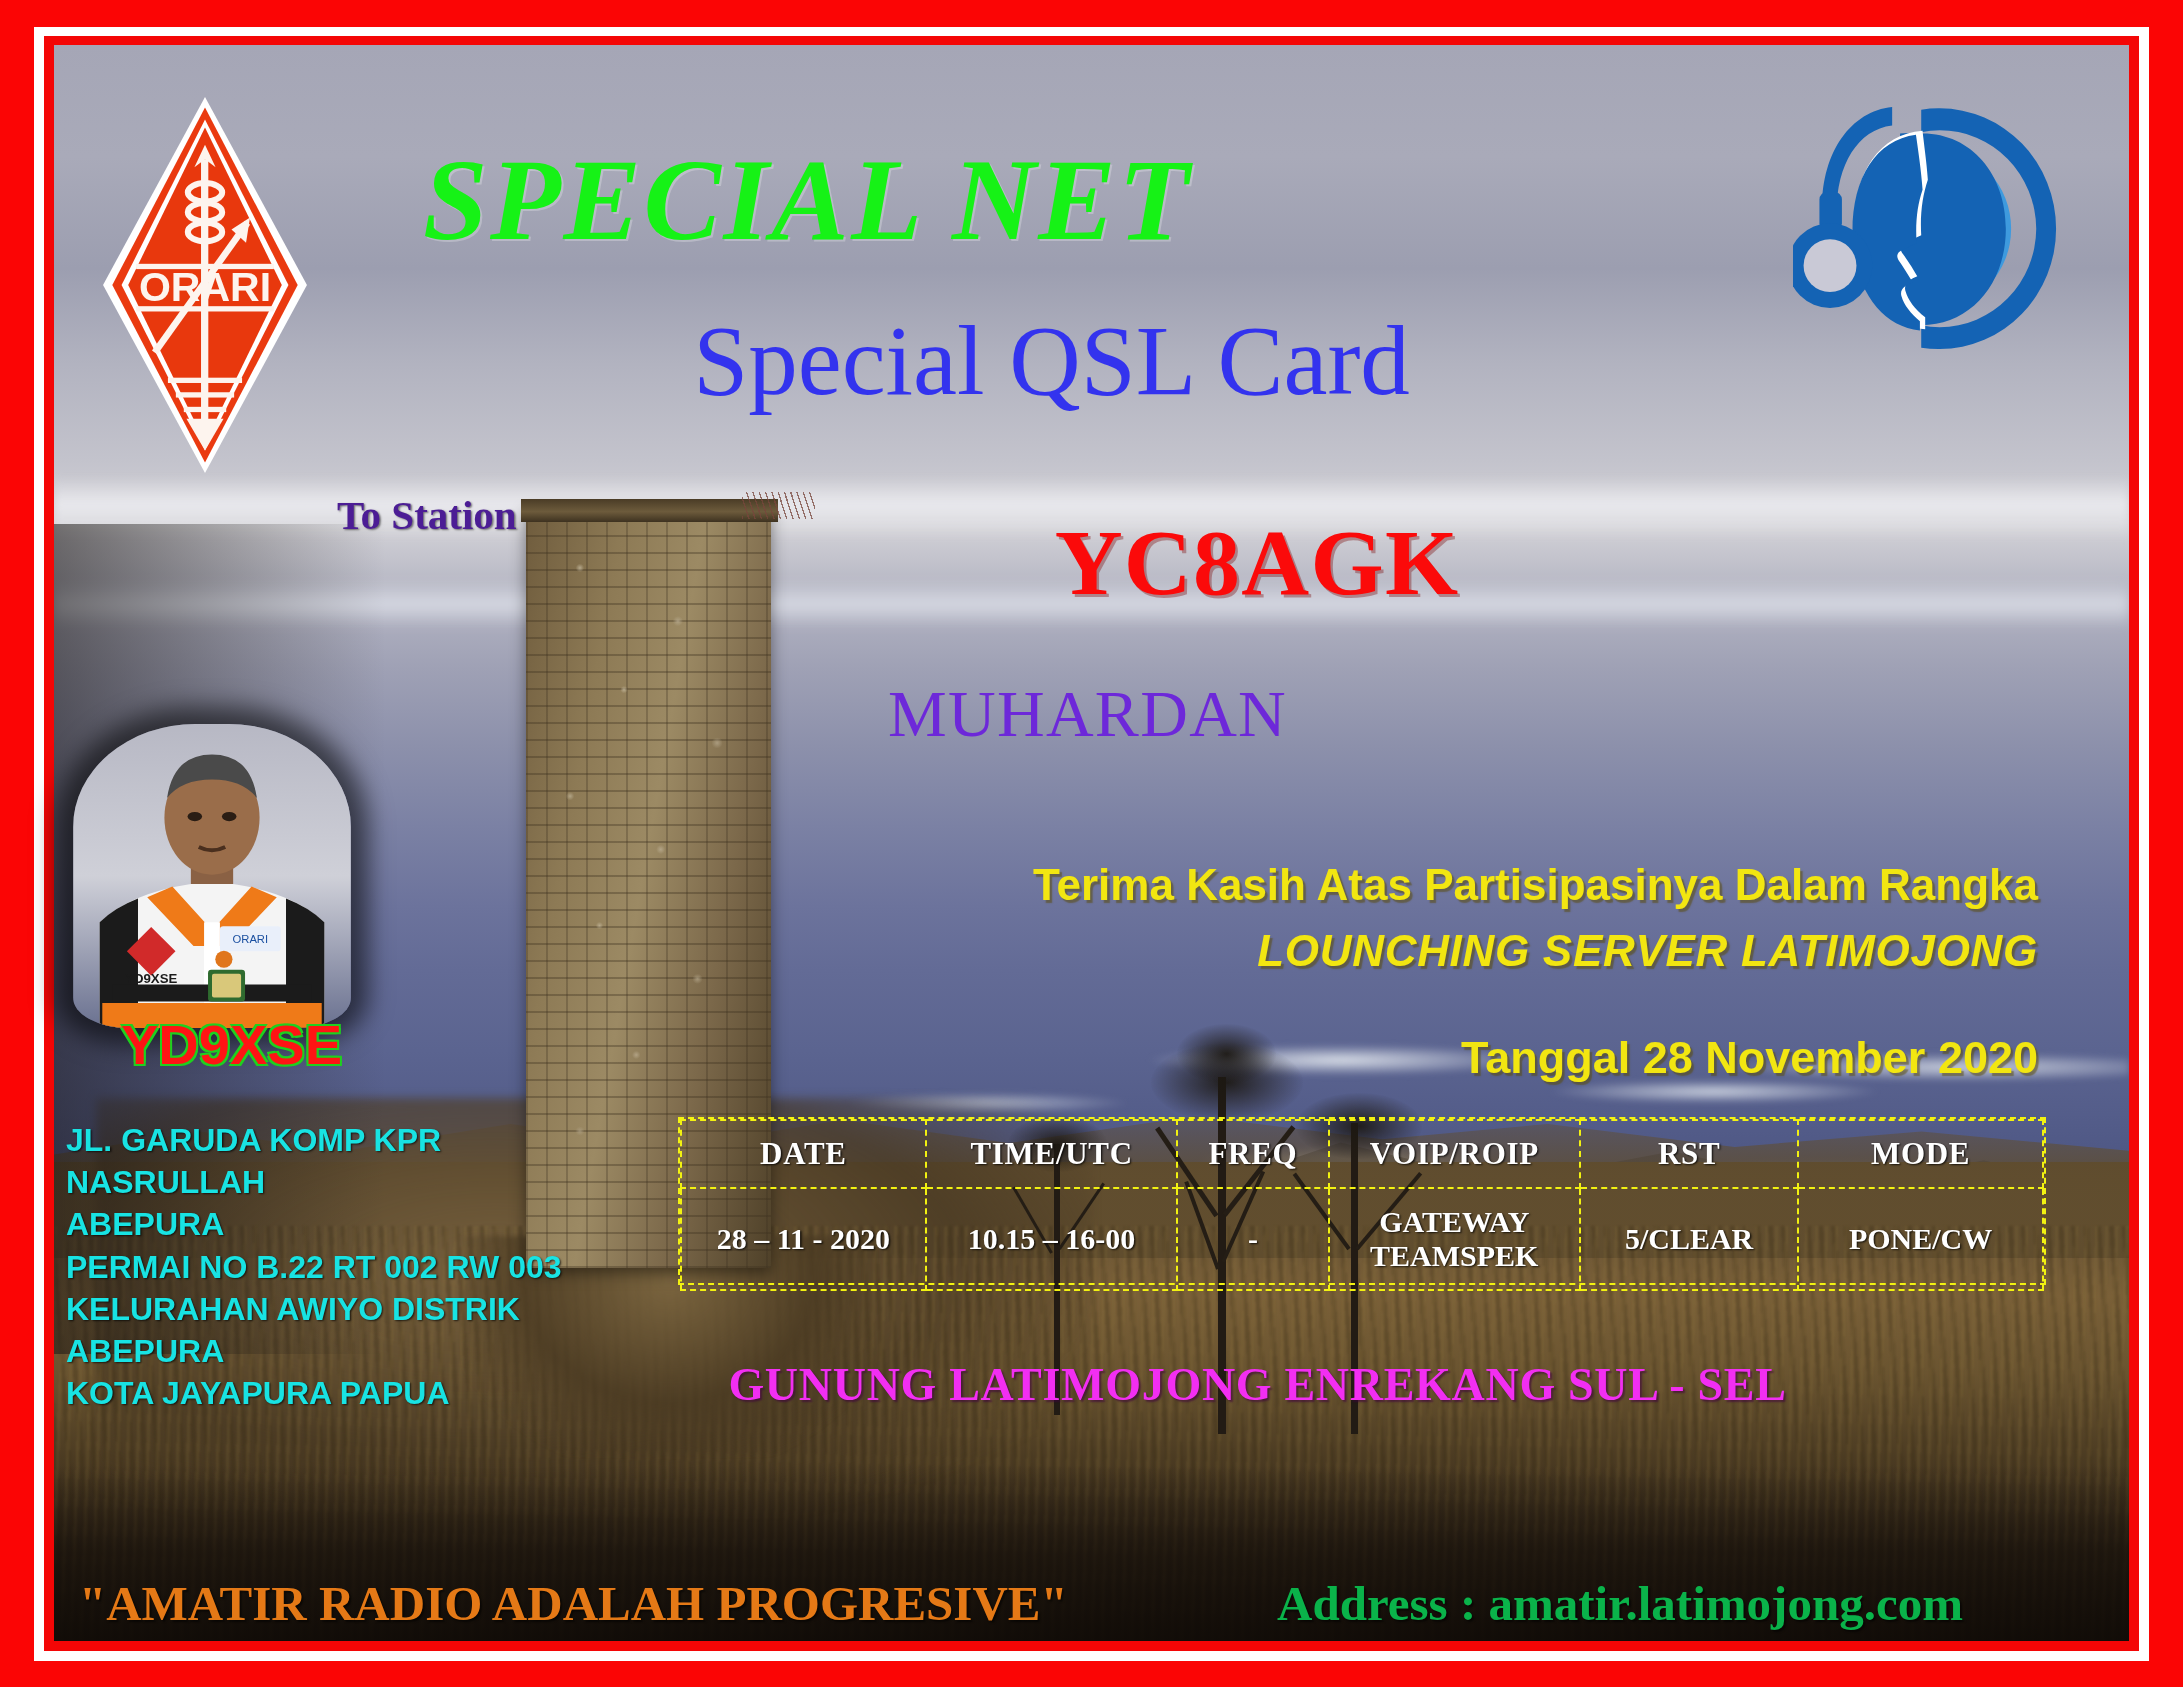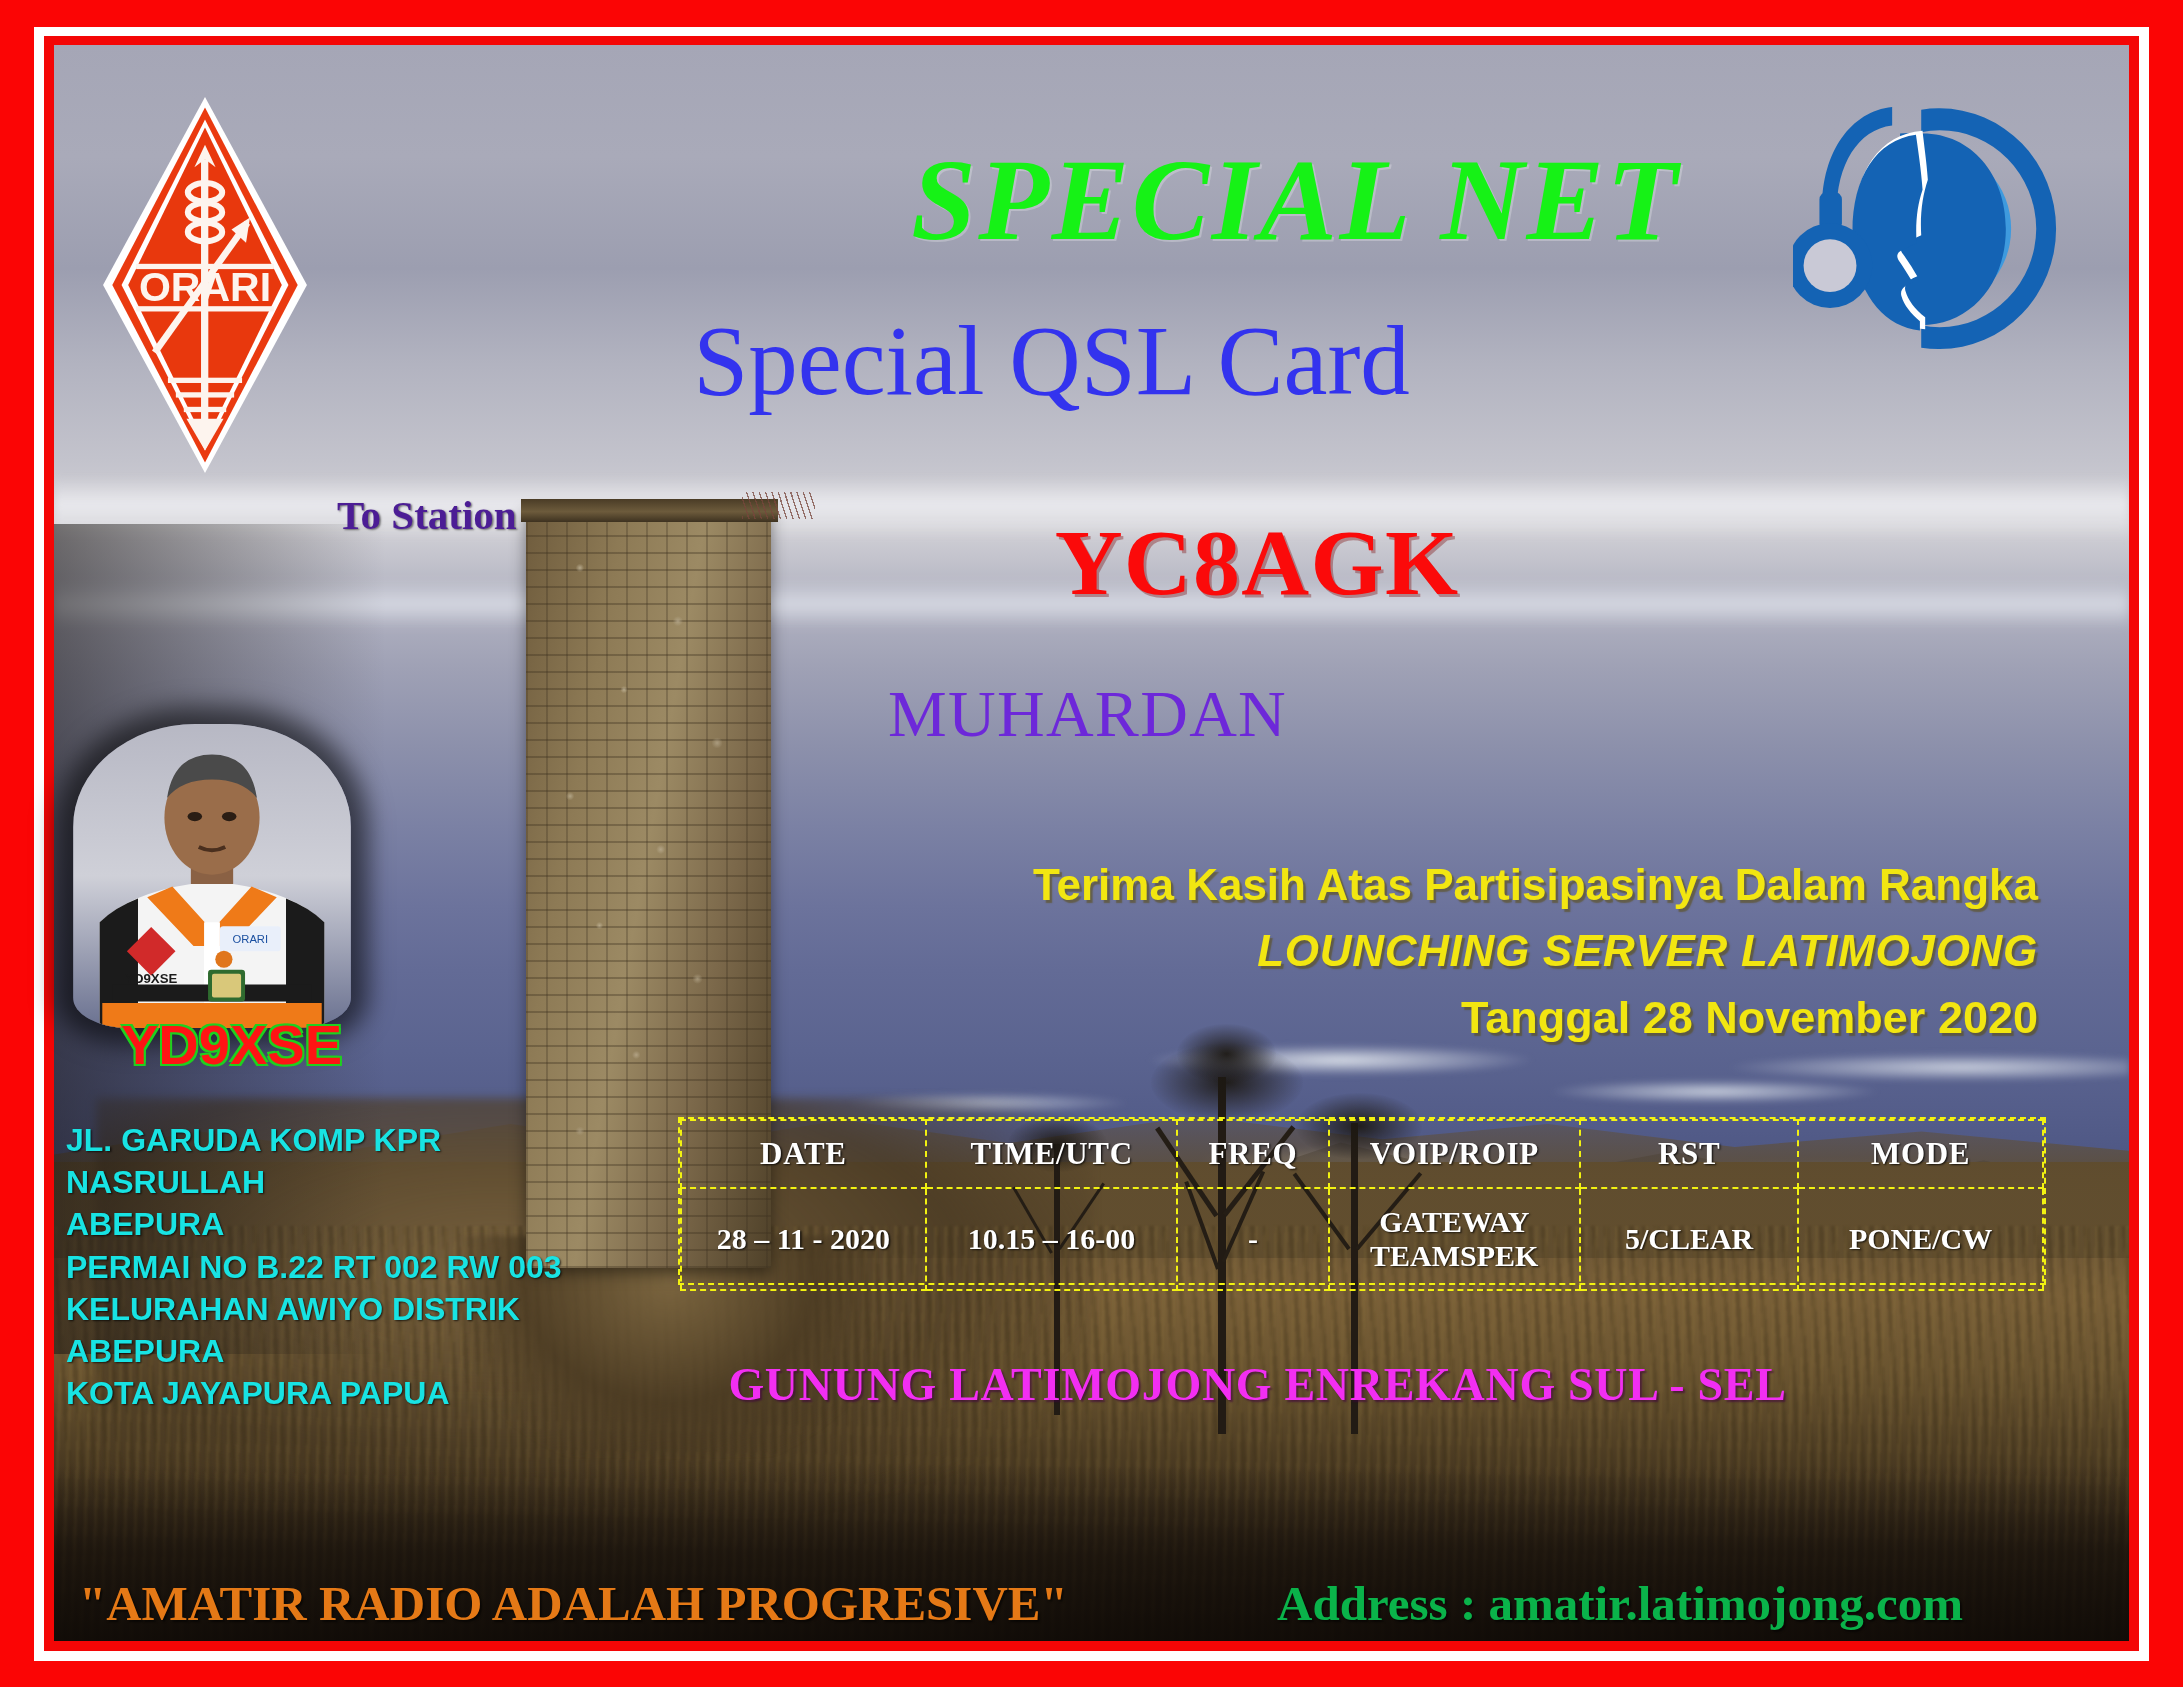--- a/index.html
+++ b/index.html
@@ -120,21 +120,21 @@
 
   
   .layer{position:absolute;inset:0;}
 
   
   .orari{position:absolute;left:99px;top:93px;width:212px;height:384px;}
   
   .netlogo{position:absolute;left:1793px;top:99px;width:271px;height:258px;}
 
   
-  .t-special-net{position:absolute;left:423px;top:142px;width:1257px;text-align:right;
+  .t-special-net{position:absolute;left:423px;top:142px;width:1257px;text-align:left;
         font-family:"Liberation Serif",serif;font-weight:bold;font-style:italic;
         font-size:116px;line-height:1;color:#16f216;letter-spacing:2.6px;
         text-shadow:2px 2px 0 rgba(255,255,255,.25);}
   .t-qsl{position:absolute;left:423px;top:311px;width:1257px;text-align:center;
         font-family:"Liberation Serif",serif;font-weight:normal;
         font-size:99px;line-height:1;color:#3333ee;letter-spacing:0px;}
   .t-tostation{position:absolute;left:337px;top:491px;
         font-family:"Liberation Serif",serif;font-weight:bold;font-size:41px;color:#4c1d95;
         text-shadow:1.3px 1.3px 2px rgba(0,0,0,.5);}
 
@@ -144,21 +144,21 @@
         text-shadow:2.6px 2.6px 0 rgba(120,0,0,.35);}
   .t-name{position:absolute;left:888px;top:681px;width:794px;
         font-family:"Liberation Serif",serif;font-weight:normal;font-size:66px;line-height:1;
         color:#6d28d9;letter-spacing:1.3px;}
 
   .t-yellow{position:absolute;left:728px;width:1310px;text-align:right;
         font-family:"Liberation Sans",sans-serif;font-weight:bold;color:#f2e611;
         text-shadow:2.6px 2.6px 1.3px rgba(90,75,10,.55);}
   .ty1{top:860px;font-size:44px;}
   .ty2{top:926px;font-size:44px;font-style:italic;letter-spacing:0.7px;}
-  .ty3{top:992px;font-size:45px;}
+  .ty3{top:1032px;font-size:45px;}
 
   
   .t-ncs{position:absolute;left:118px;top:648px;width:225px;text-align:center;
         font-family:"Liberation Sans",sans-serif;font-weight:bold;font-size:57px;color:#2ef22e;
         text-shadow:-2px -2px 0 #d01010, 2px -2px 0 #d01010, -2px 2px 0 #d01010, 2px 2px 0 #d01010;}
   .photo-op{position:absolute;left:73px;top:724px;width:278px;height:304px;overflow:hidden;
         border-radius:44% 44% 20% 20%/34% 34% 10% 10%;
         box-shadow:0 0 25px 17px rgba(0,0,0,.55);}
   .t-yd{position:absolute;left:99px;top:1012px;width:265px;text-align:center;
         font-family:"Liberation Sans",sans-serif;font-weight:bold;font-size:56px;color:#ff1414;

